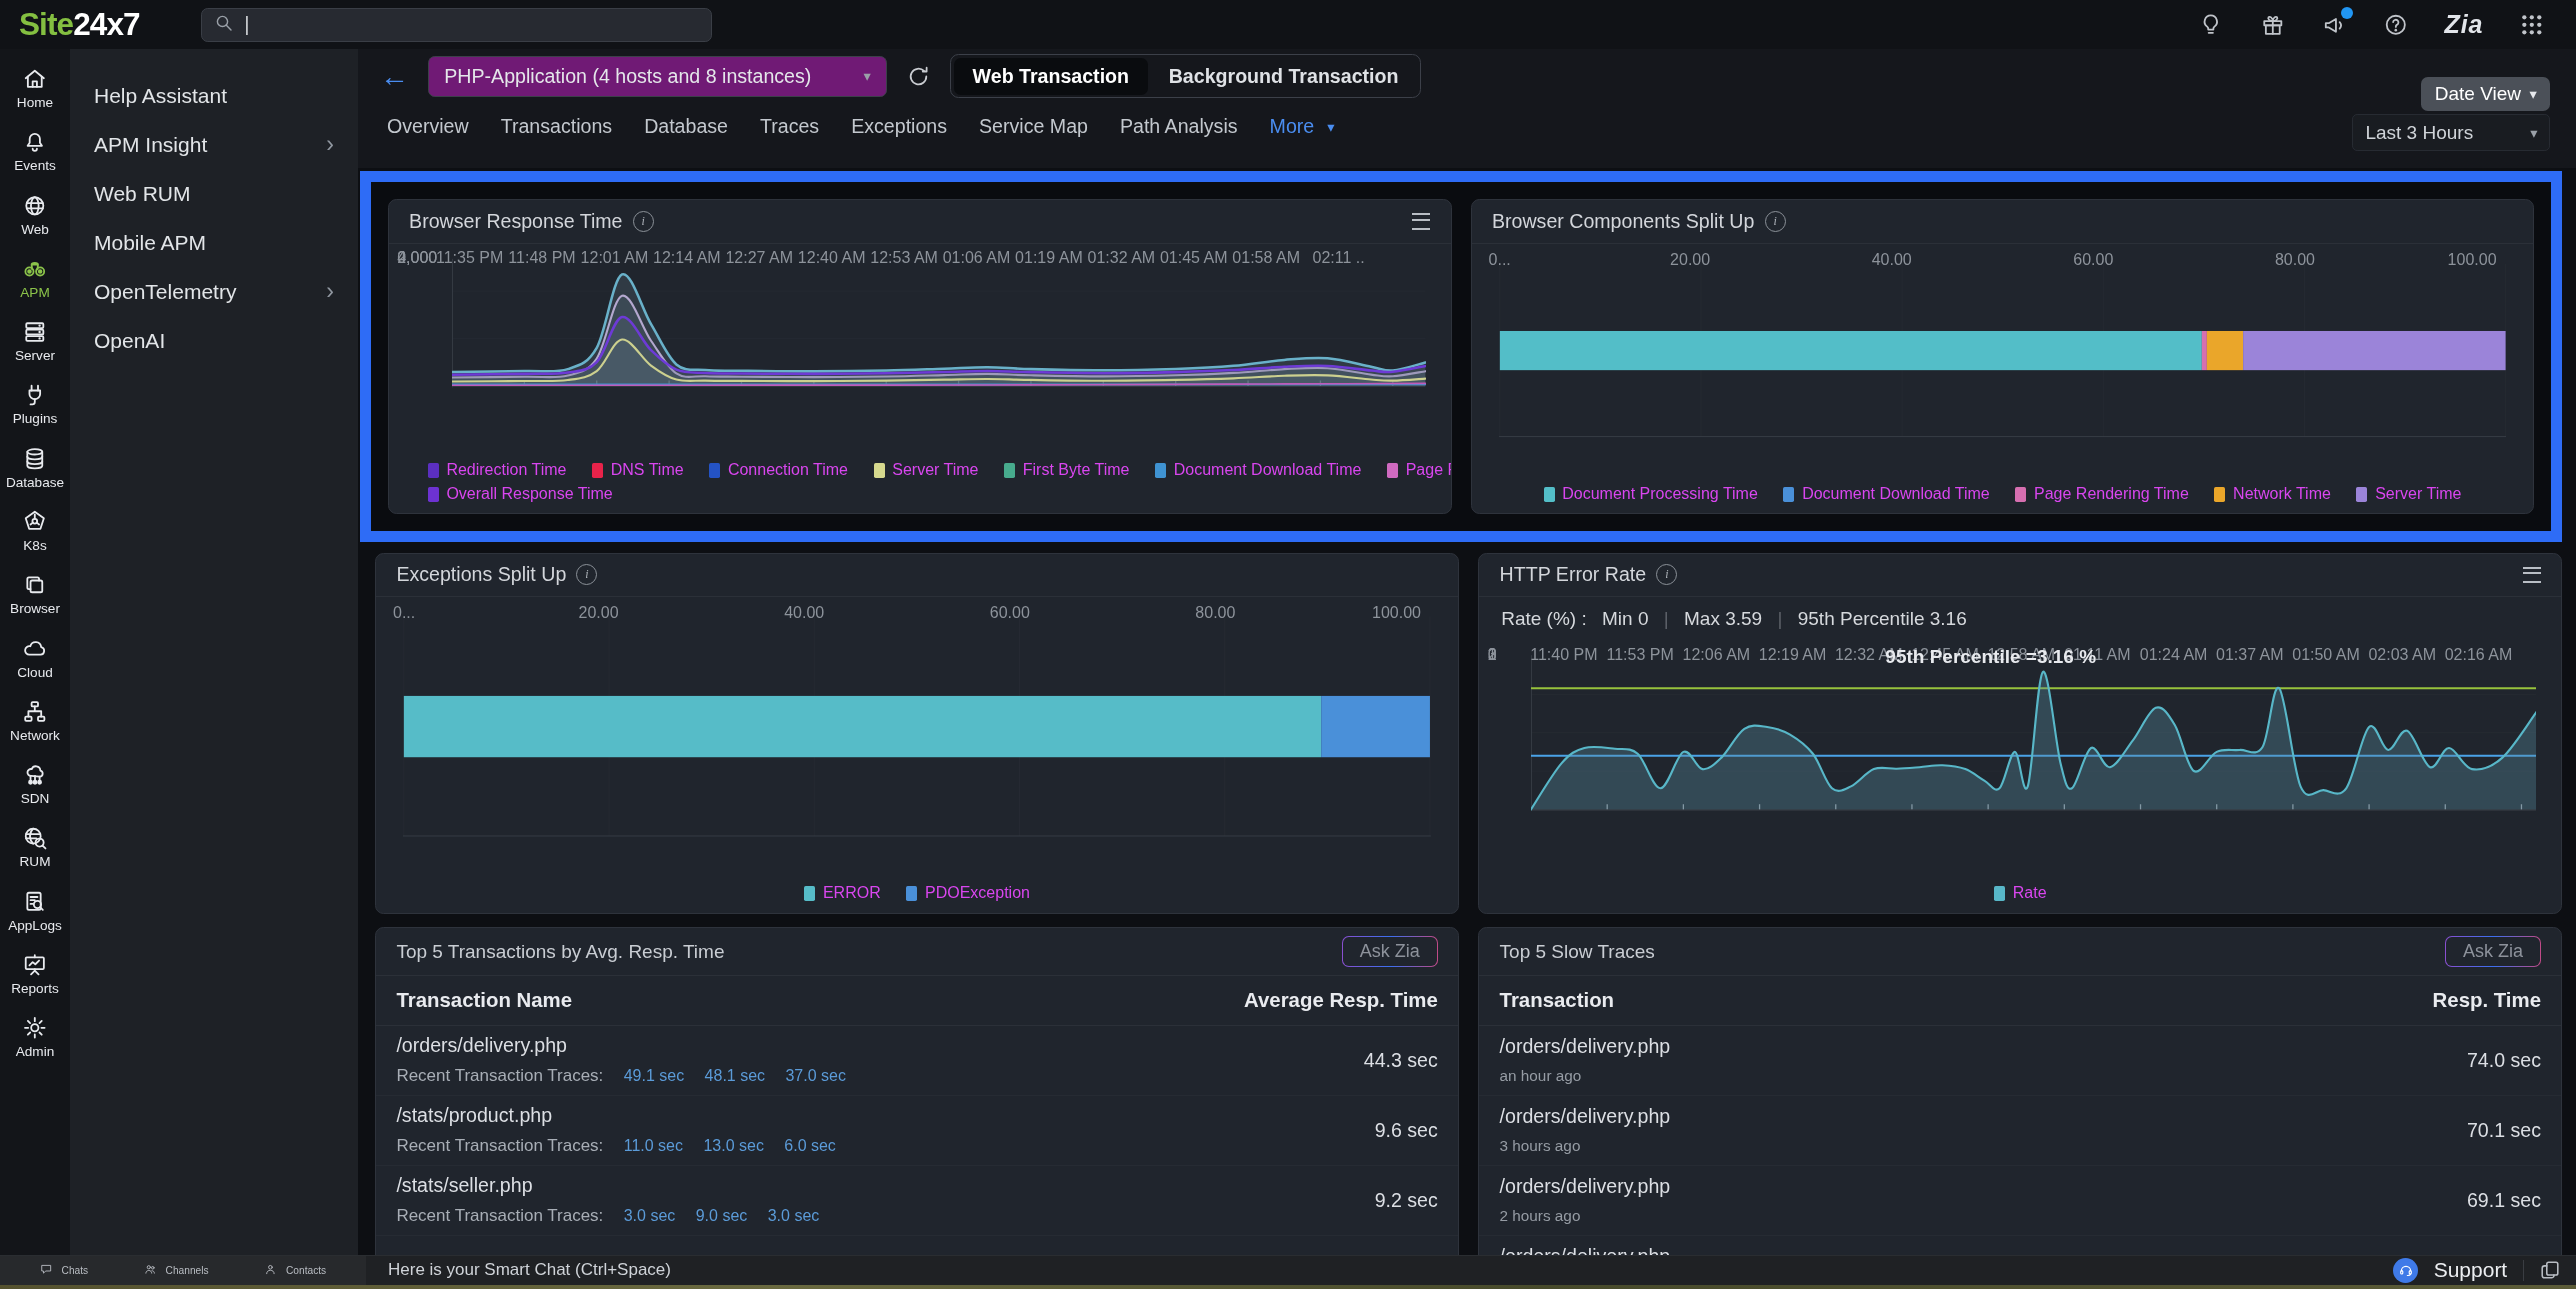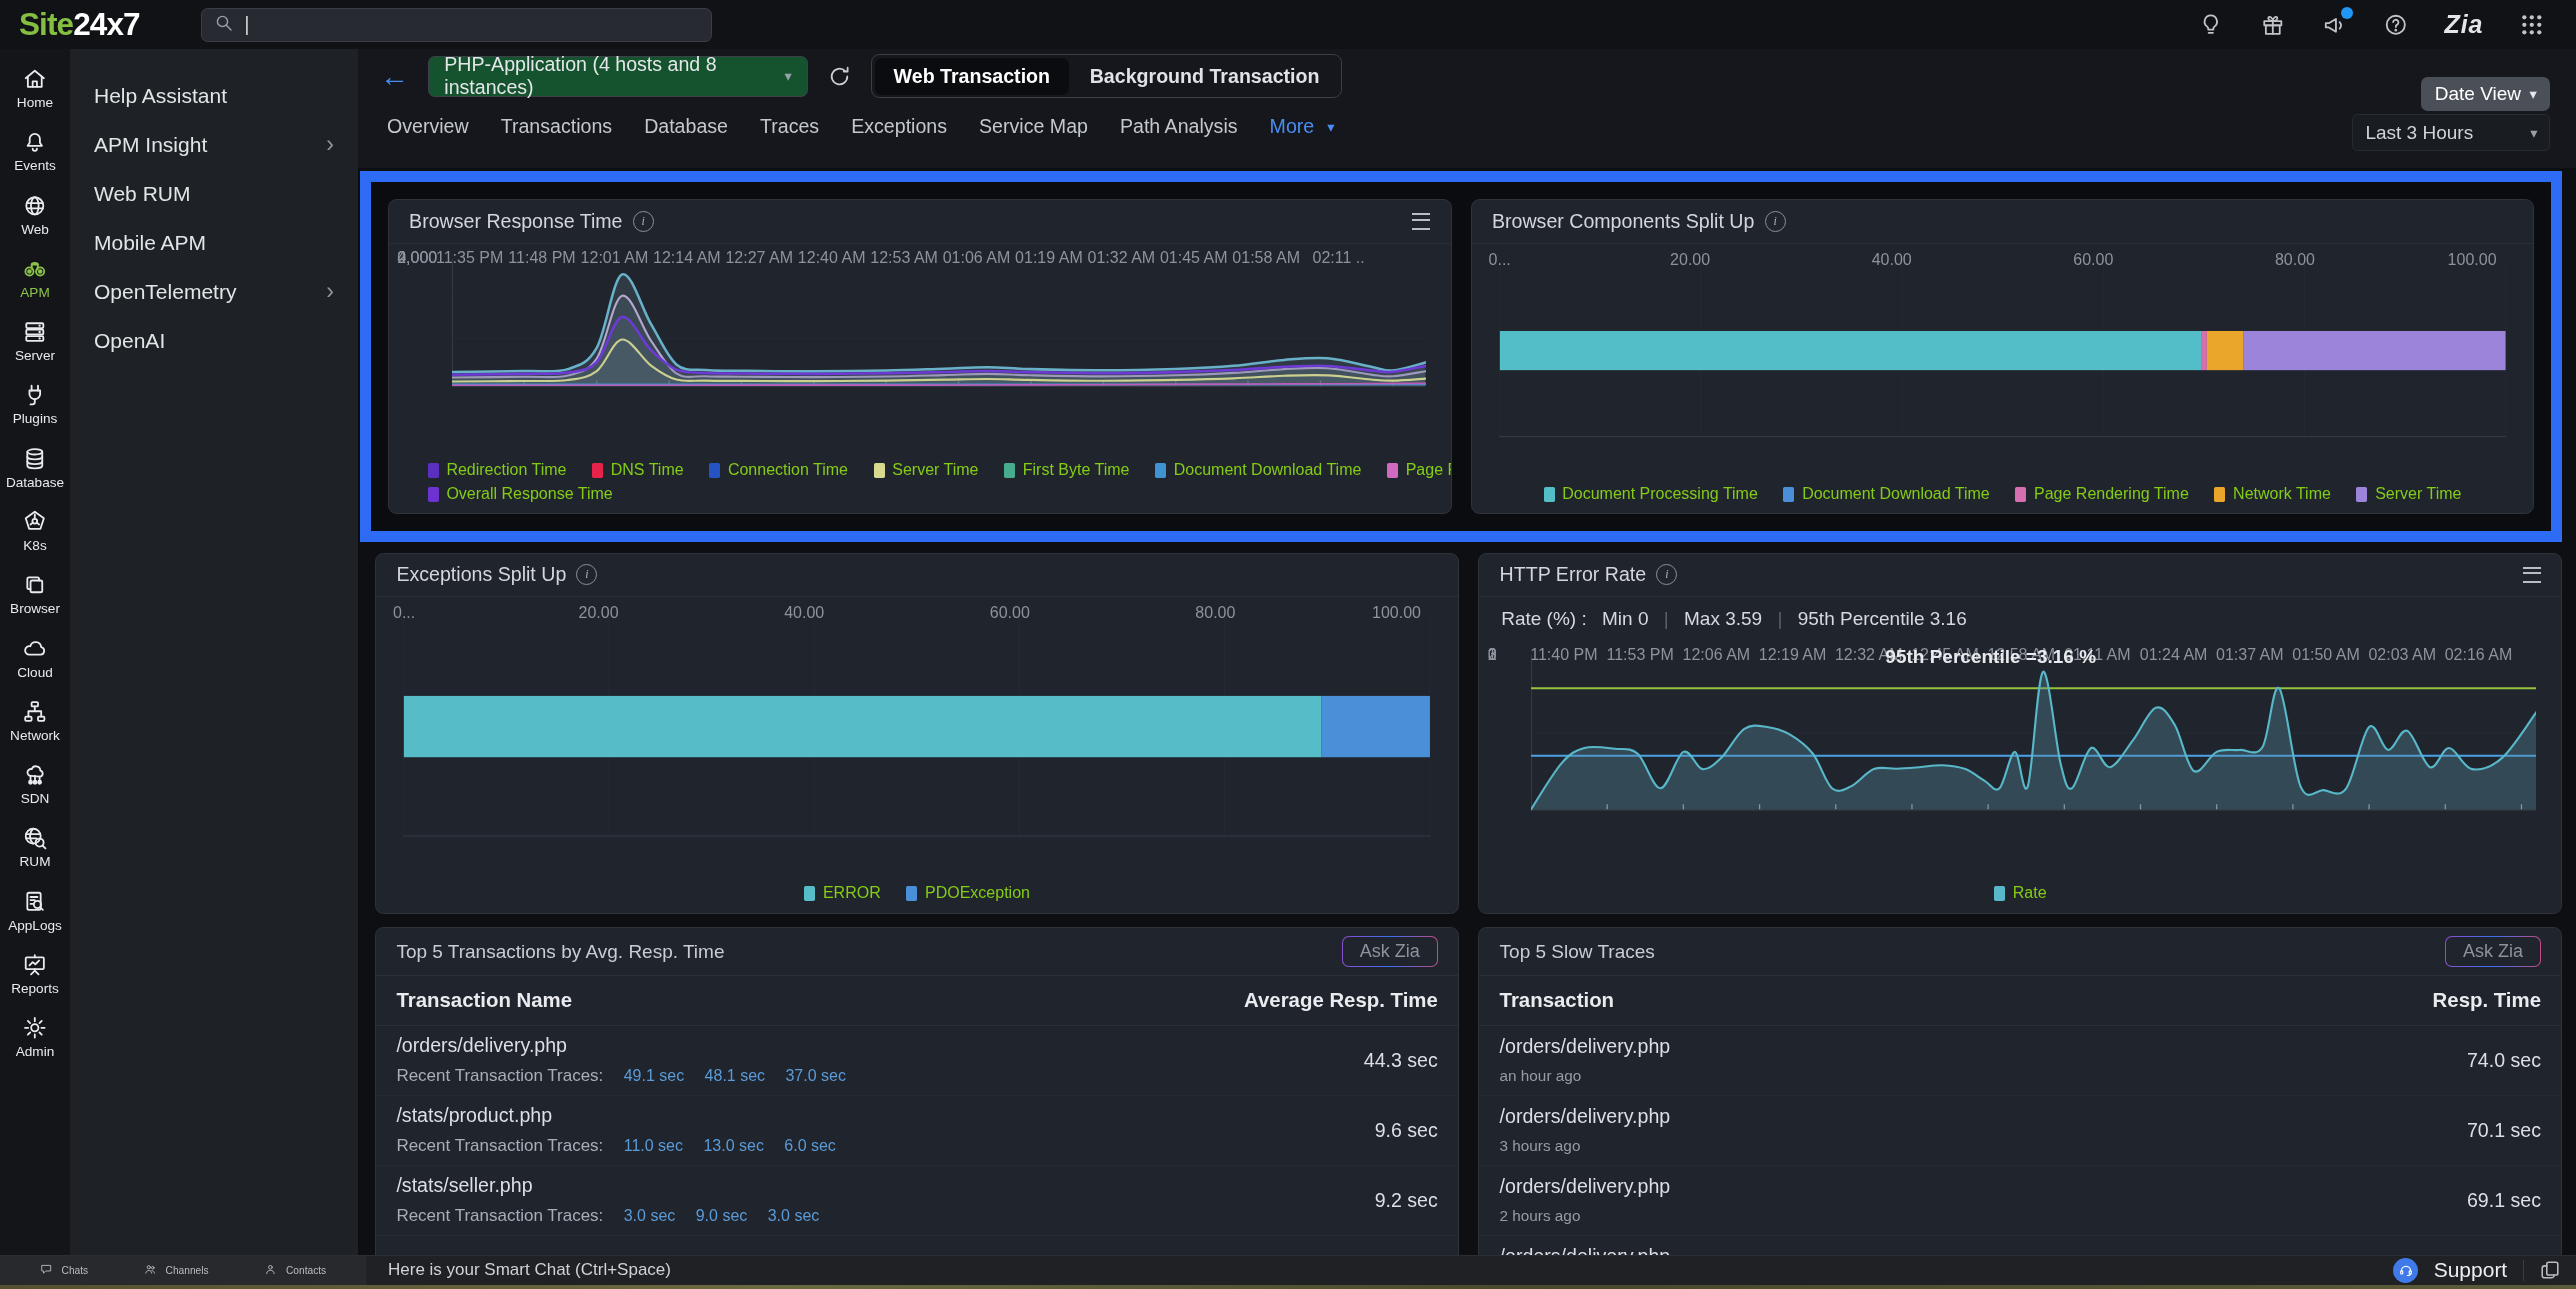--- a/index.html
+++ b/index.html
@@ -29,21 +29,21 @@
   .rail-label{font-size:13.6px;margin-top:3.4px;line-height:15.3px;}
   .rail-item.active{color:#8bc34a;}
   .subnav{width:288px;background:#1e2126;padding-top:22px;box-sizing:border-box;flex:none;}
   .subnav-item{height:49px;display:flex;align-items:center;padding:0 24px;font-size:21px;color:#e2e5e8;cursor:pointer;}
   .subnav-item .chev{margin-left:auto;color:#9097a0;font-size:23px;}
   
   .main{flex:1;display:flex;flex-direction:column;min-width:0;background:#0d0f13;}
   .main-header{height:119px;position:relative;background:#15171c;flex:none;}
   .hrow1{position:absolute;top:6.8px;left:22px;display:flex;align-items:center;gap:19px;height:41px;}
   .back{font-size:29px;color:#4a8df0;line-height:1;cursor:pointer;}
-  .selector{width:380px;height:41px;border:0.9px solid #3c4049;border-radius:6.8px;background:#14532d;
+  .selector{width:459px;height:41px;border:0.9px solid #3c4049;border-radius:6.8px;background:#701a75;
     display:flex;align-items:center;padding:0 15.3px;font-size:19.6px;color:#e4e7ea;box-sizing:border-box;cursor:pointer;}
   .selector .caret{margin-left:auto;}
   .caret{font-size:14.5px;color:#9aa0a8;}
   .refresh{color:#c9ccd1;display:inline-flex;}
   .refresh svg{width:25px;height:25px;}
   .toggle{height:44px;border:0.9px solid #3c4049;border-radius:8.5px;display:flex;align-items:flex-start;padding:2.6px;gap:1.7px;box-sizing:border-box;}
   .seg{padding:0 19px;height:37px;display:flex;align-items:center;font-size:19.6px;font-weight:bold;color:#dfe2e6;border-radius:6.8px;cursor:pointer;}
   .seg.active{background:#0a0c0f;color:#ffffff;}
   .dateview{position:absolute;top:28px;right:25.6px;height:34px;background:#4b5058;border-radius:6.8px;color:#fff;
     font-size:19px;display:flex;align-items:center;gap:8.5px;padding:0 13.6px;cursor:pointer;}
@@ -75,21 +75,21 @@
   .chart-area.bar svg.plot{left:10.2px;right:10.2px;top:12px;bottom:8.5px;width:calc(100% - 20.4px);height:calc(100% - 20.4px);}
   .chart-area.http svg.plot{left:43px;width:calc(100% - 51px);}
   .xlabels{position:absolute;height:22px;font-size:16px;color:#8d939b;white-space:nowrap;}
   .xlabels span{position:absolute;transform:translateX(-50%);white-space:nowrap;}
   .ylabels{position:absolute;left:0;top:0;bottom:0;}
   .ylabels span{position:absolute;left:0;width:100%;text-align:right;font-size:16px;color:#8d939b;}
   .legend{padding:1.7px 17px 10.2px 39px;display:flex;flex-direction:column;gap:6px;flex:none;}
   .legend.centered{padding-left:17px;}
   .lrow{display:flex;gap:25.6px;align-items:center;}
   .lrow.center{justify-content:center;}
-  .litem{display:flex;align-items:center;gap:7.7px;font-size:16px;color:#84cc16;cursor:pointer;white-space:nowrap;}
+  .litem{display:flex;align-items:center;gap:7.7px;font-size:16px;color:#d946ef;cursor:pointer;white-space:nowrap;}
   .sw{width:11px;height:15.3px;border-radius:1.7px;display:inline-block;flex:none;}
   .stats{display:flex;align-items:center;gap:15.3px;padding:11px 22px;font-size:19px;color:#d6d9dd;flex:none;}
   .stats .pipe{color:#5c6169;}
   .anno{position:absolute;text-align:center;font-size:19px;font-weight:bold;color:#e8eaee;pointer-events:none;}
   
   .tcard-head{display:flex;align-items:center;padding:7.7px 20.4px;border-bottom:0.9px solid #2b3038;flex:none;}
   .tcard-title{font-size:19px;color:#c9cdd3;}
   .askzia{margin-left:auto;font-size:18px;color:#8d929b;padding:4.3px 17px;border-radius:6.8px;border:1.7px solid transparent;
     background:linear-gradient(#20252d,#20252d) padding-box,linear-gradient(90deg,#8a4fd0,#3b6ff0,#c04a86) border-box;cursor:pointer;}
   .thead{display:flex;justify-content:space-between;align-items:center;padding:12.8px 20.4px;font-size:20.4px;font-weight:bold;color:#e9ebef;border-bottom:0.9px solid #2b3038;flex:none;}

